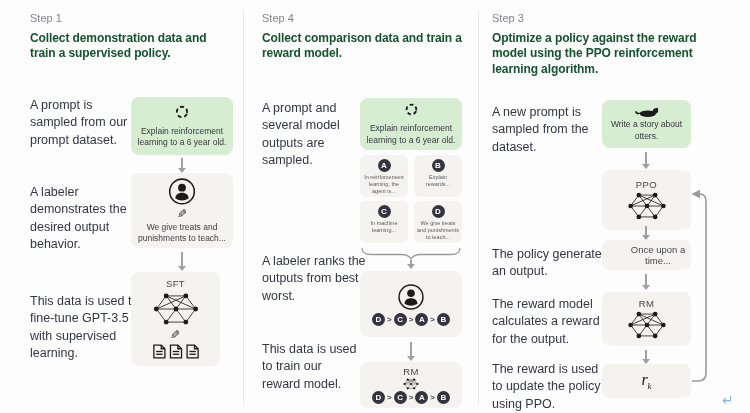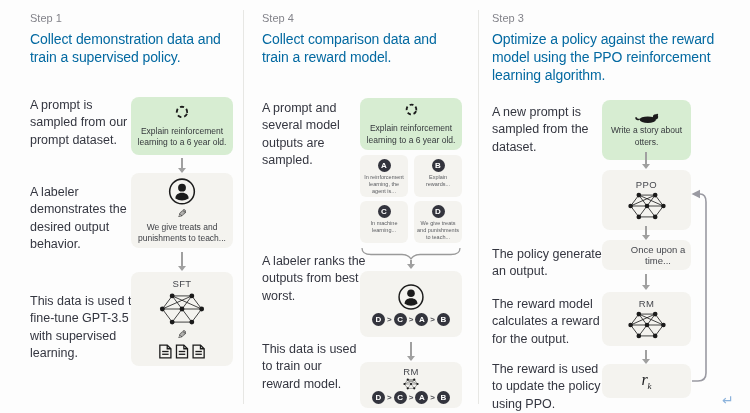--- a/index.html
+++ b/index.html
@@ -2,21 +2,21 @@
 <html><head>
 <meta charset="utf-8">
 <style>
   html,body{margin:0;padding:0;background:#ffffff;}
   .canvas{
     position:relative;width:750px;height:413px;background:#fdfdfd;overflow:hidden;
     font-family:"Liberation Sans","DejaVu Sans",sans-serif;color:#26272b;
   }
   .divider{position:absolute;top:10px;height:394px;width:1px;background:#e7e7e4;}
   .step-label{position:absolute;font-size:11px;color:#83838a;}
-  .col-title{position:absolute;font-size:14px;font-weight:normal;color:#0369a1;line-height:1.28;letter-spacing:-0.1px;}
+  .col-title{position:absolute;font-size:12px;font-weight:bold;color:#14532d;line-height:1.28;letter-spacing:-0.1px;}
   .body-text{position:absolute;font-size:12.5px;line-height:1.38;color:#343640;}
   .gbox{
     position:absolute;background:#d7edd2;border-radius:8px;
     display:flex;flex-direction:column;align-items:center;justify-content:center;
     gap:6px;padding:4px 6px;box-sizing:border-box;text-align:center;
   }
   .gbox-text{font-size:8.5px;line-height:1.3;color:#35383c;}
   .graybox{
     position:absolute;background:#f4f3ef;border-radius:8px;
     display:flex;flex-direction:column;align-items:center;justify-content:center;
@@ -76,21 +76,21 @@
       <circle cx="17" cy="17" r="14.5" fill="none" stroke="#1b1b1b" stroke-width="1.8"></circle>
       <circle cx="17" cy="12.5" r="4.6" fill="#1b1b1b"></circle>
       <path d="M17,18.6 c-4.8,0 -7.8,2.7 -7.8,6.6 a14.5,14.5 0 0 0 15.6,0 c0,-3.9 -3,-6.6 -7.8,-6.6 z" fill="#1b1b1b"></path>
     </svg>
     <span class="pencil">✎</span>
     <div class="box-small-text">We give treats and punishments to teach...</div>
   </div>
   <div class="varrow" style="left:181px;top:252px;height:14px;"></div>
 
   <div class="body-text" style="left:30px;top:293px;width:116px;">This data is used to fine-tune GPT-3.5 with supervised learning.</div>
-  <div class="graybox" style="left:131px;top:272px;width:102px;height:94px;">
+  <div class="graybox" style="left:131px;top:272px;width:89px;height:94px;">
     <div class="model-label">SFT</div>
     <svg width="52" height="36" viewBox="0 0 60 44">
       <g stroke="#1b1b1b" stroke-width="1">
         <line x1="18" y1="6" x2="42" y2="6"></line>
           <line x1="18" y1="6" x2="6" y2="22"></line>
           <line x1="18" y1="6" x2="30" y2="22"></line>
           <line x1="18" y1="6" x2="54" y2="22"></line>
         <line x1="42" y1="6" x2="6" y2="22"></line>
           <line x1="42" y1="6" x2="30" y2="22"></line>
           <line x1="42" y1="6" x2="54" y2="22"></line>
@@ -221,21 +221,21 @@
       <span class="badge">A</span>
       <span class="gt">&gt;</span>
       <span class="badge">B</span>
     </div>
   </div>
 
   <div class="step-label" style="left:492px;top:12px;">Step 3</div>
   <div class="col-title" style="left:492px;top:31px;width:238px;">Optimize a policy against the reward model using the PPO reinforcement learning algorithm.</div>
 
   <div class="body-text" style="left:492px;top:104px;width:105px;">A new prompt is sampled from the dataset.</div>
-  <div class="gbox" style="left:602px;top:100px;width:89px;height:60px;gap:1px;">
+  <div class="gbox" style="left:602px;top:100px;width:89px;height:48px;gap:1px;">
     <svg width="26" height="12" viewBox="0 0 32 14">
       <g fill="#1b1b1b">
         <ellipse cx="17" cy="9" rx="10" ry="4"></ellipse>
         <circle cx="26.5" cy="5.5" r="3.2"></circle>
         <circle cx="28.5" cy="3" r="1.2"></circle>
         <path d="M7,9 Q2,11 1.2,6.5 L3.5,6 Q4,9 8,7.5 z"></path>
       </g>
     </svg>
     <div class="gbox-text">Write a story about otters.</div>
   </div>

